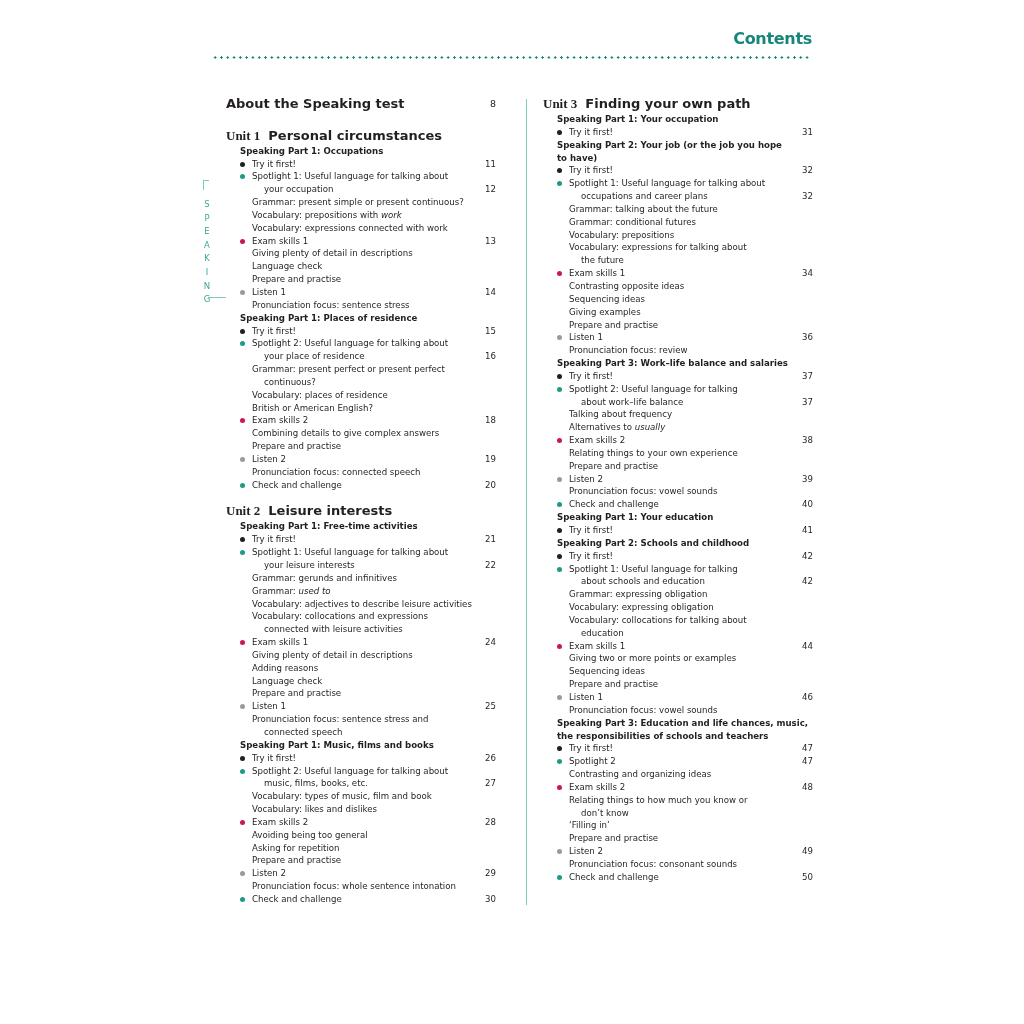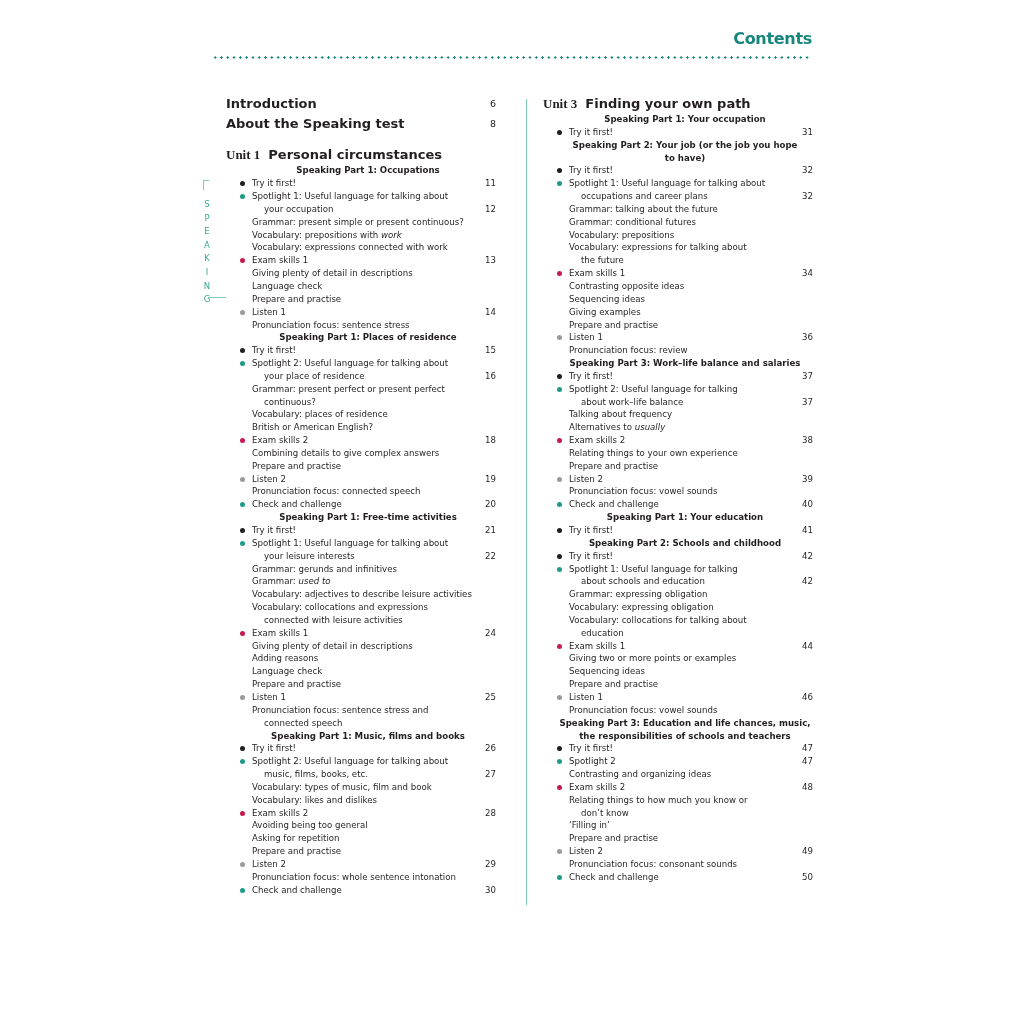--- a/index.html
+++ b/index.html
@@ -21,21 +21,21 @@
                          color:#3aa898; font-size:8.5px; line-height:13.6px; letter-spacing:0; }
   .side-label .letters span { display:block; }
   .side-label .tick-bottom-h { position:absolute; left:8px; top:117px; width:18px; height:1px; background:#7fc9bd; }
 
   .front-item { display:flex; justify-content:space-between; font-size:13px; font-weight:bold;
                 line-height:19.7px; height:19.7px; }
   .front-item .pg { font-weight:normal; font-size:9.5px; width:18px; text-align:right; }
   .unit-title { font-size:13px; font-weight:bold; line-height:19px; margin-top:12px; height:19px; }
   .unit-title.first { margin-top:0; }
   .unit-title .num { margin-right:8px;font-family:Liberation Serif, serif; }
-  .section { font-size:8.6px; font-weight:bold; line-height:12.85px; padding-left:14px;text-align:center; }
+  .section { font-size:8.6px; font-weight:bold; line-height:12.85px; padding-left:14px; }
   .row { display:flex; justify-content:space-between; font-size:8.6px; line-height:12.85px; }
   .row .txt { padding-left:26px; position:relative; flex:1; }
   .row .txt.indent { padding-left:38px; }
   .row .pg { width:18px; text-align:right; }
   .bullet { position:absolute; left:14px; top:4px; width:5px; height:5px; border-radius:50%; }
   em { font-style:italic; }
 </style>
 </head>
 <body>
 
@@ -56,24 +56,20 @@
     <span>G</span>
   </div>
   <div class="tick-bottom-h"></div>
 </div>
 
 <div class="divider"></div>
 
 <div class="col col-left">
   <div>
     <div class="front-item">
-      <span>Introduction</span>
-      <span class="pg">6</span>
-    </div>
-    <div class="front-item">
       <span>About the Speaking test</span>
       <span class="pg">8</span>
     </div>
   </div>
   <div id="unit-0" style="margin-top:10px">
       <div class="unit-title"><span class="num">Unit 1</span><span>Personal circumstances</span></div>
       <div class="section">Speaking Part 1: Occupations</div>
       <div class="row">
         <span class="txt"><span class="bullet" style="background: rgb(35, 31, 32);"></span><span>Try it first!</span></span>
         <span class="pg">11</span>
@@ -170,20 +166,21 @@
       <div class="row">
         <span class="txt"><span>Pronunciation focus: connected speech</span></span>
         <span class="pg"></span>
       </div>
       <div class="row">
         <span class="txt"><span class="bullet" style="background: rgb(30, 154, 135);"></span><span>Check and challenge</span></span>
         <span class="pg">20</span>
       </div>
     </div>
   <div id="unit-1" style="margin-top:0px">
+      <div class="unit-title" style="margin-top: 10px;"><span class="num">Unit 2</span><span>Leisure interests</span></div>
       <div class="section">Speaking Part 1: Free-time activities</div>
       <div class="row">
         <span class="txt"><span class="bullet" style="background: rgb(35, 31, 32);"></span><span>Try it first!</span></span>
         <span class="pg">21</span>
       </div>
       <div class="row">
         <span class="txt"><span class="bullet" style="background: rgb(30, 154, 135);"></span><span>Spotlight 1: Useful language for talking about</span></span>
         <span class="pg"></span>
       </div>
       <div class="row">

